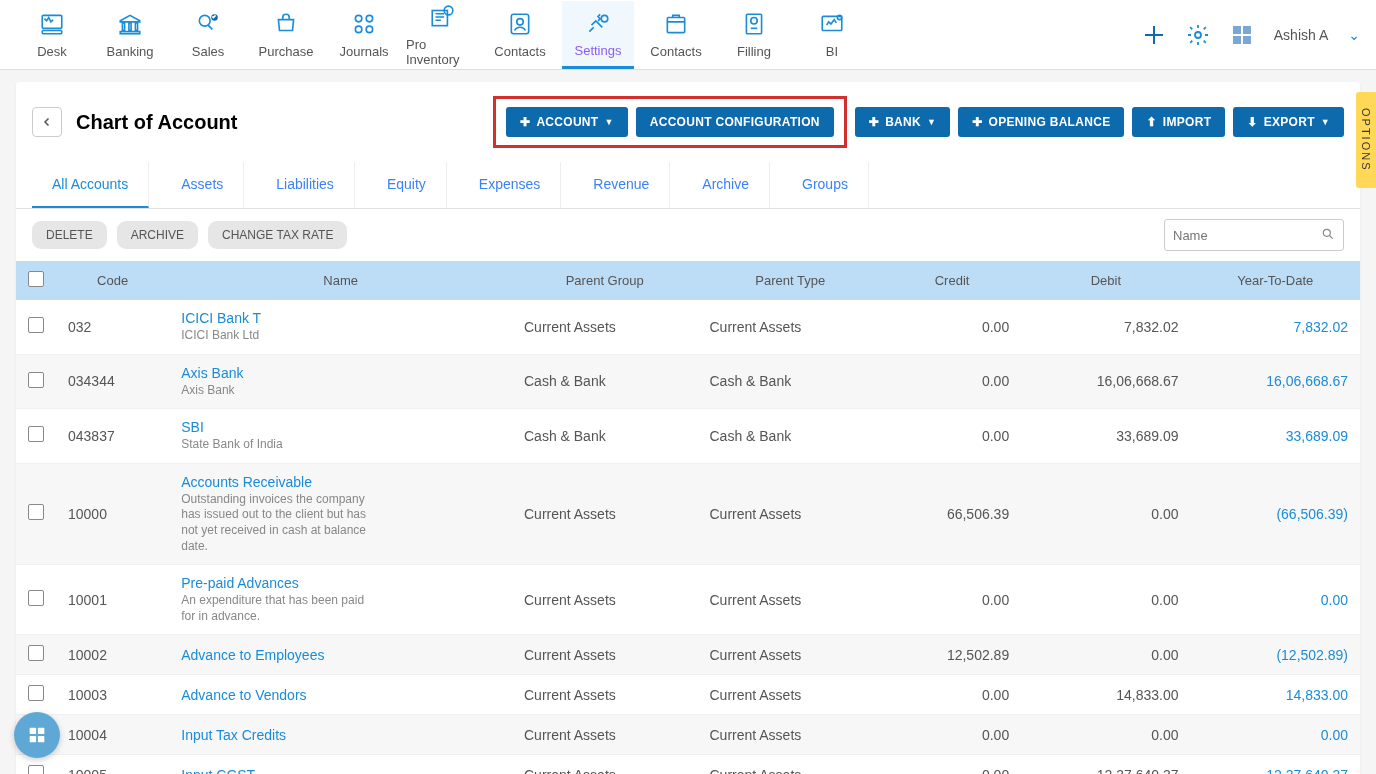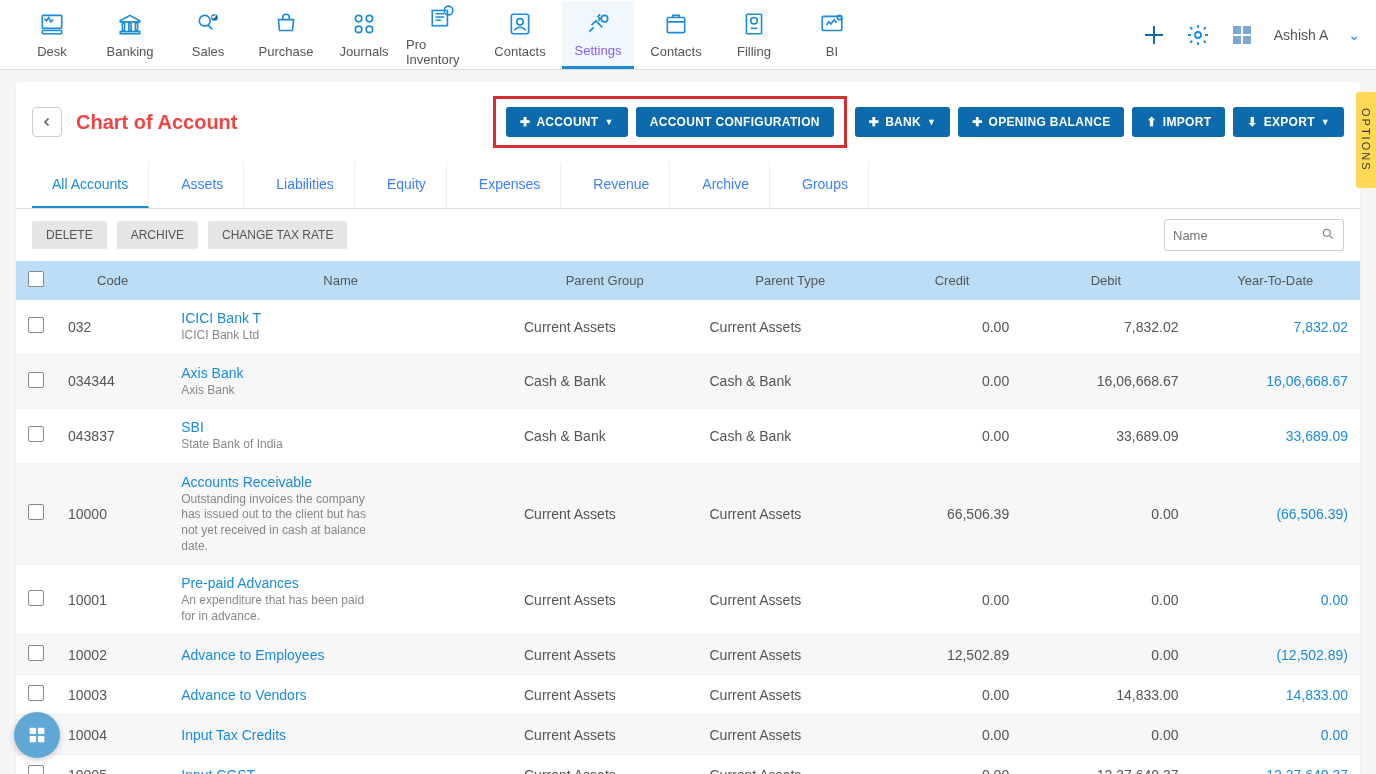--- a/index.html
+++ b/index.html
@@ -11,32 +11,32 @@
 .nav-icon{width:28px;height:28px;display:flex;align-items:center;justify-content:center}
 .nav-icon svg{width:26px;height:26px}
 .nav-spacer{flex:1}
 .nav-right{display:flex;align-items:center;gap:20px}
 .nav-right-icon{width:24px;height:24px;display:flex;align-items:center;justify-content:center;cursor:pointer}
 .user-menu{display:flex;align-items:center;gap:20px;cursor:pointer;color:#555;font-size:14px}
 .page{padding:12px 16px}
 .card{background:#fff;border-radius:3px;box-shadow:0 1px 2px rgba(0,0,0,0.08)}
 .titlebar{display:flex;align-items:center;padding:14px 16px}
 .back-btn{width:30px;height:30px;border:1px solid #ccc;border-radius:4px;display:flex;align-items:center;justify-content:center;cursor:pointer;margin-right:14px}
-.page-title{font-size:20px;font-weight:600;color:#ef4444}
+.page-title{font-size:20px;font-weight:600;color:#000000}
 .title-spacer{flex:1}
 .action-buttons{display:flex;gap:8px;align-items:center}
 .red-box{border:3px solid #d32f2f;padding:8px 10px;display:flex;gap:8px}
 .btn{background:#0d6aad;color:#fff;border:none;padding:8px 14px;font-size:12px;font-weight:600;border-radius:3px;cursor:pointer;display:inline-flex;align-items:center;gap:6px;letter-spacing:0.3px}
 .btn .caret{font-size:9px}
 .btn-icon-prefix{font-size:12px}
 .subtabs{display:flex;border-bottom:1px solid #e0e0e0;padding:0 16px;gap:12px}
 .subtab{padding:14px 20px;color:#3b82f6;cursor:pointer;border-right:1px solid #eee;font-size:14px}
 .subtab.active{color:#1a8cd8;border-bottom:2px solid #1a8cd8}
 .toolbar{display:flex;align-items:center;padding:10px 16px;gap:10px}
-.btn-gray{background:#e6e6e6;color:#555;border:none;padding:7px 14px;font-size:12px;border-radius:2px;cursor:pointer}
+.btn-gray{background:#e6e6e6;color:#555;border:none;padding:7px 14px;font-size:12px;border-radius:9px;cursor:pointer}
 .toolbar-spacer{flex:1}
 .search-wrap{border:1px solid #ccc;border-radius:3px;display:flex;align-items:center;padding:0 8px;height:32px;width:180px}
 .search-wrap input{border:none;outline:none;flex:1;font-size:13px;min-width:0}
 .search-wrap .sicon{color:#888}
 table{width:100%;border-collapse:collapse}
 thead th{background:#bdddf7;color:#555;font-weight:500;font-size:13px;padding:10px 12px;text-align:left}
 thead th.num{text-align:right}
 thead th.chk{width:40px;text-align:center}
 tbody tr:nth-child(even){background:#f7f7f7}
 tbody td{padding:10px 12px;font-size:14px;color:#555;vertical-align:middle;border-bottom:1px solid #f0f0f0}

